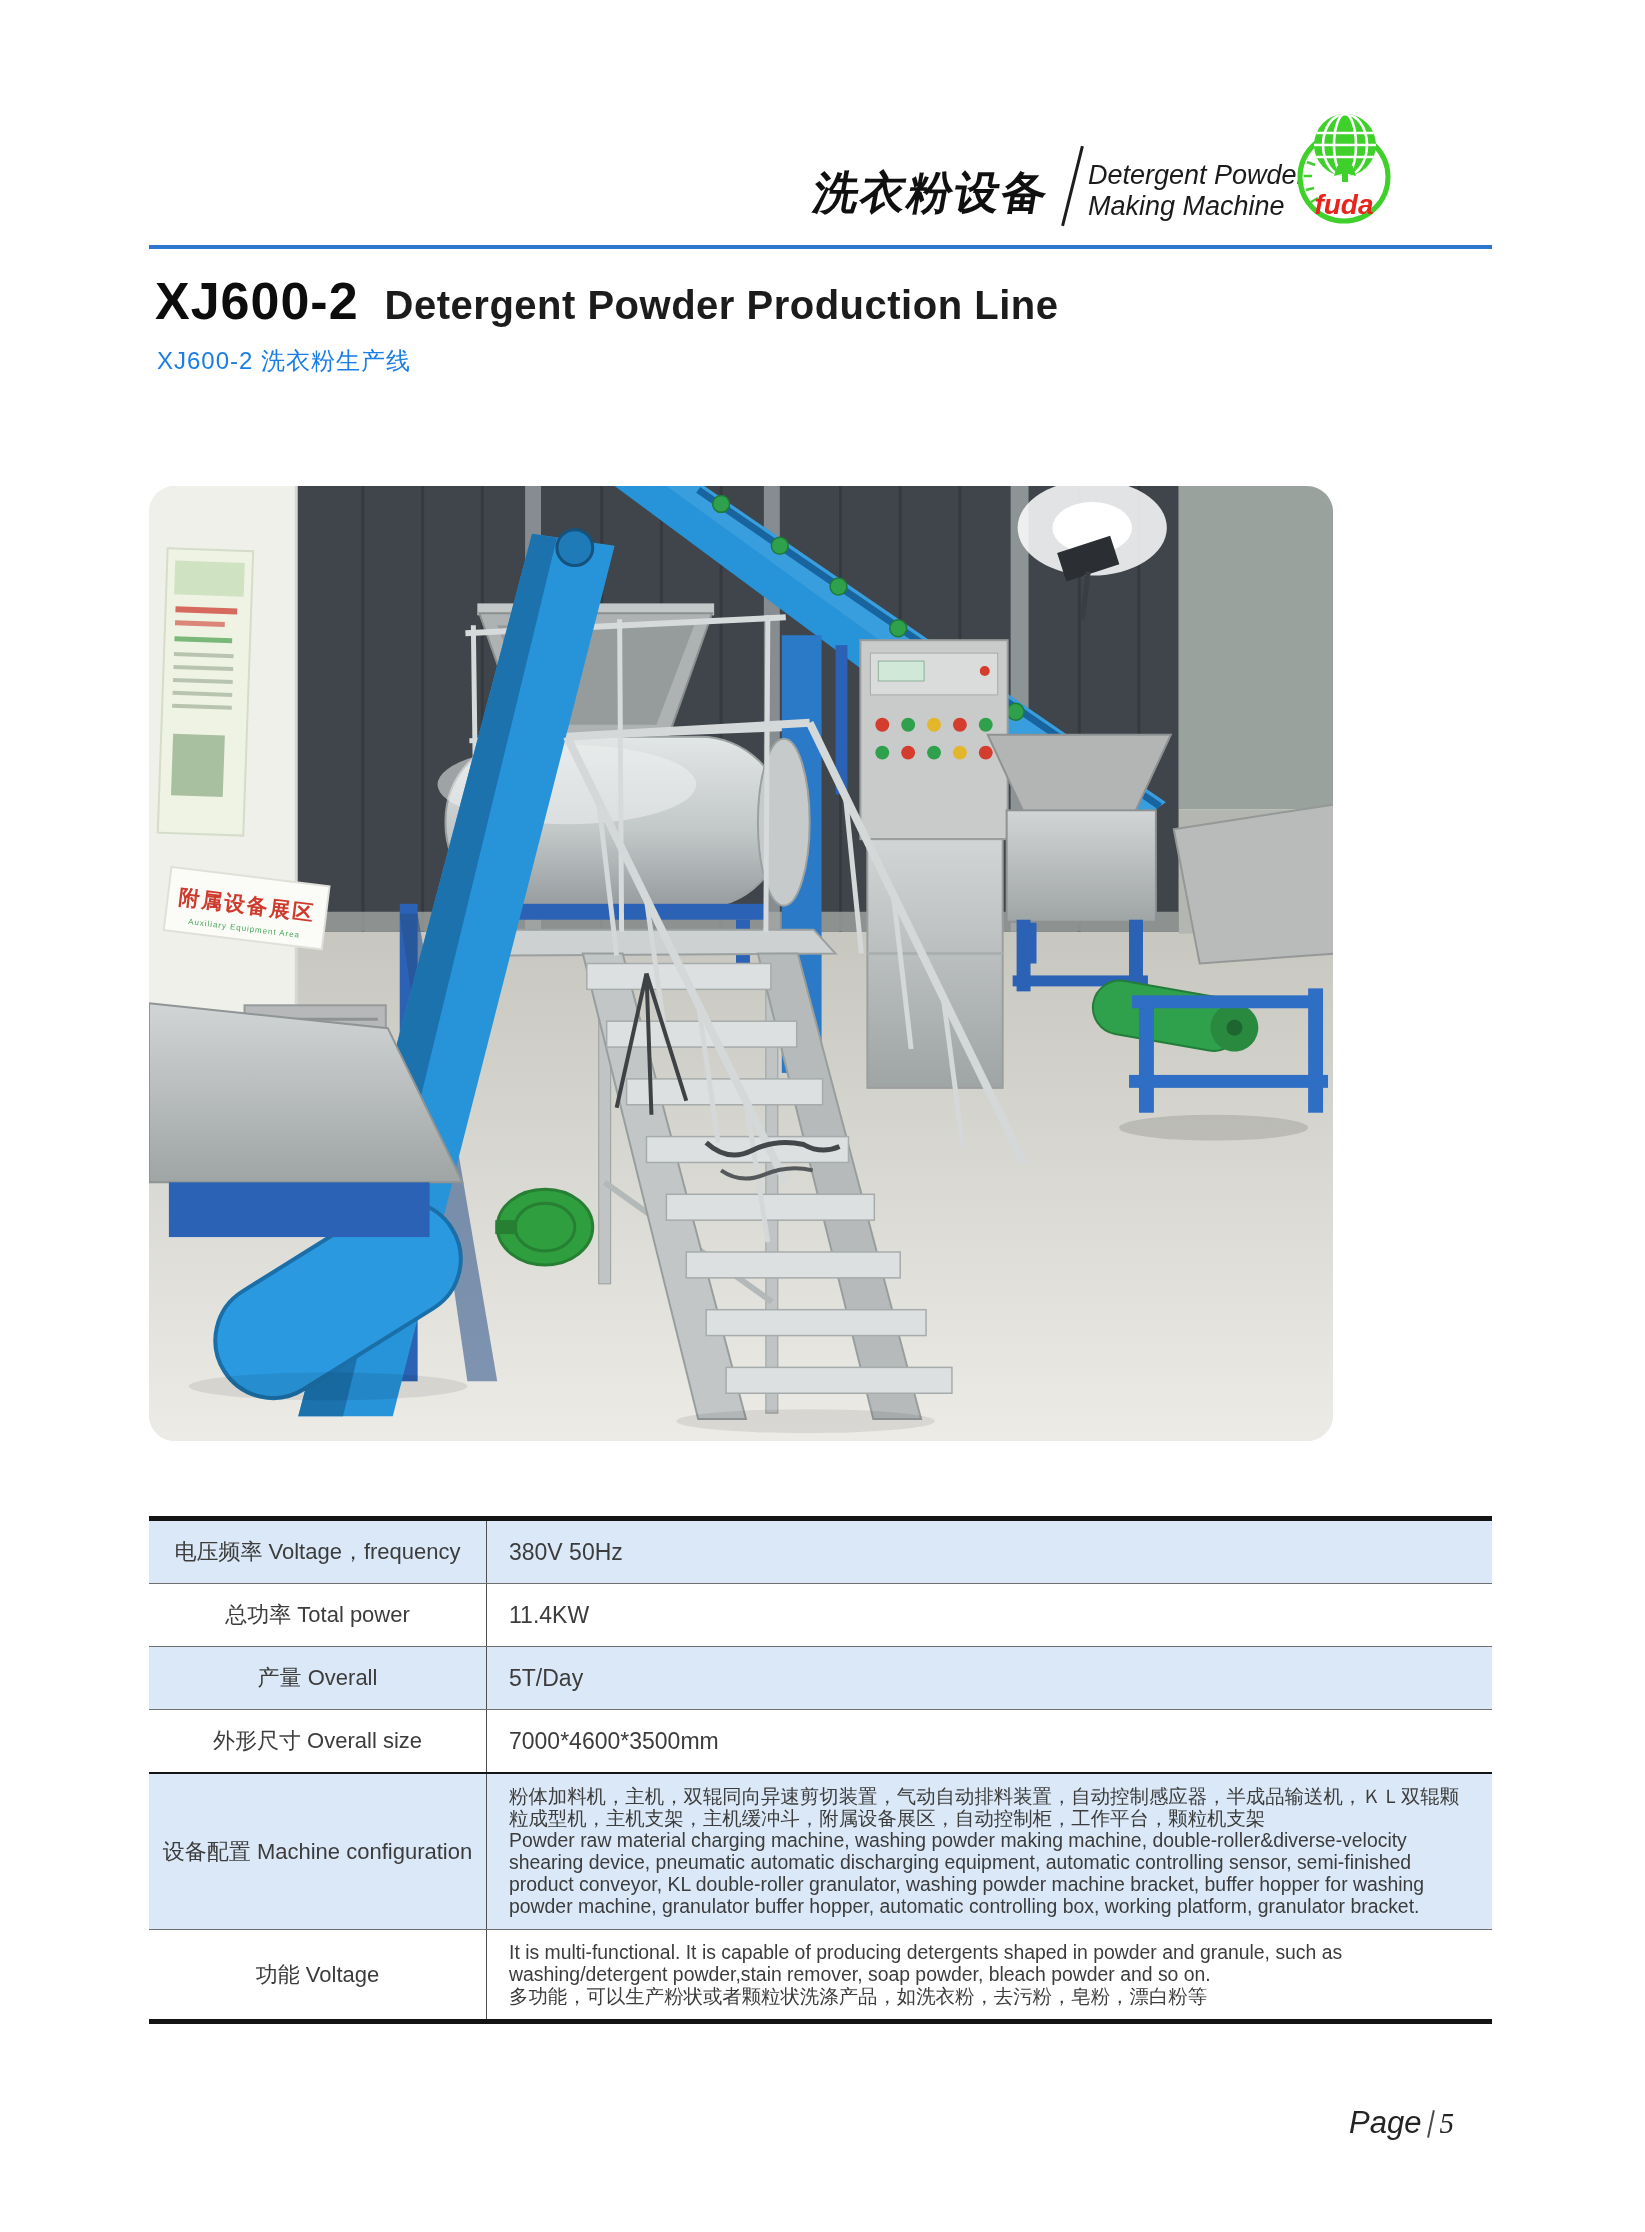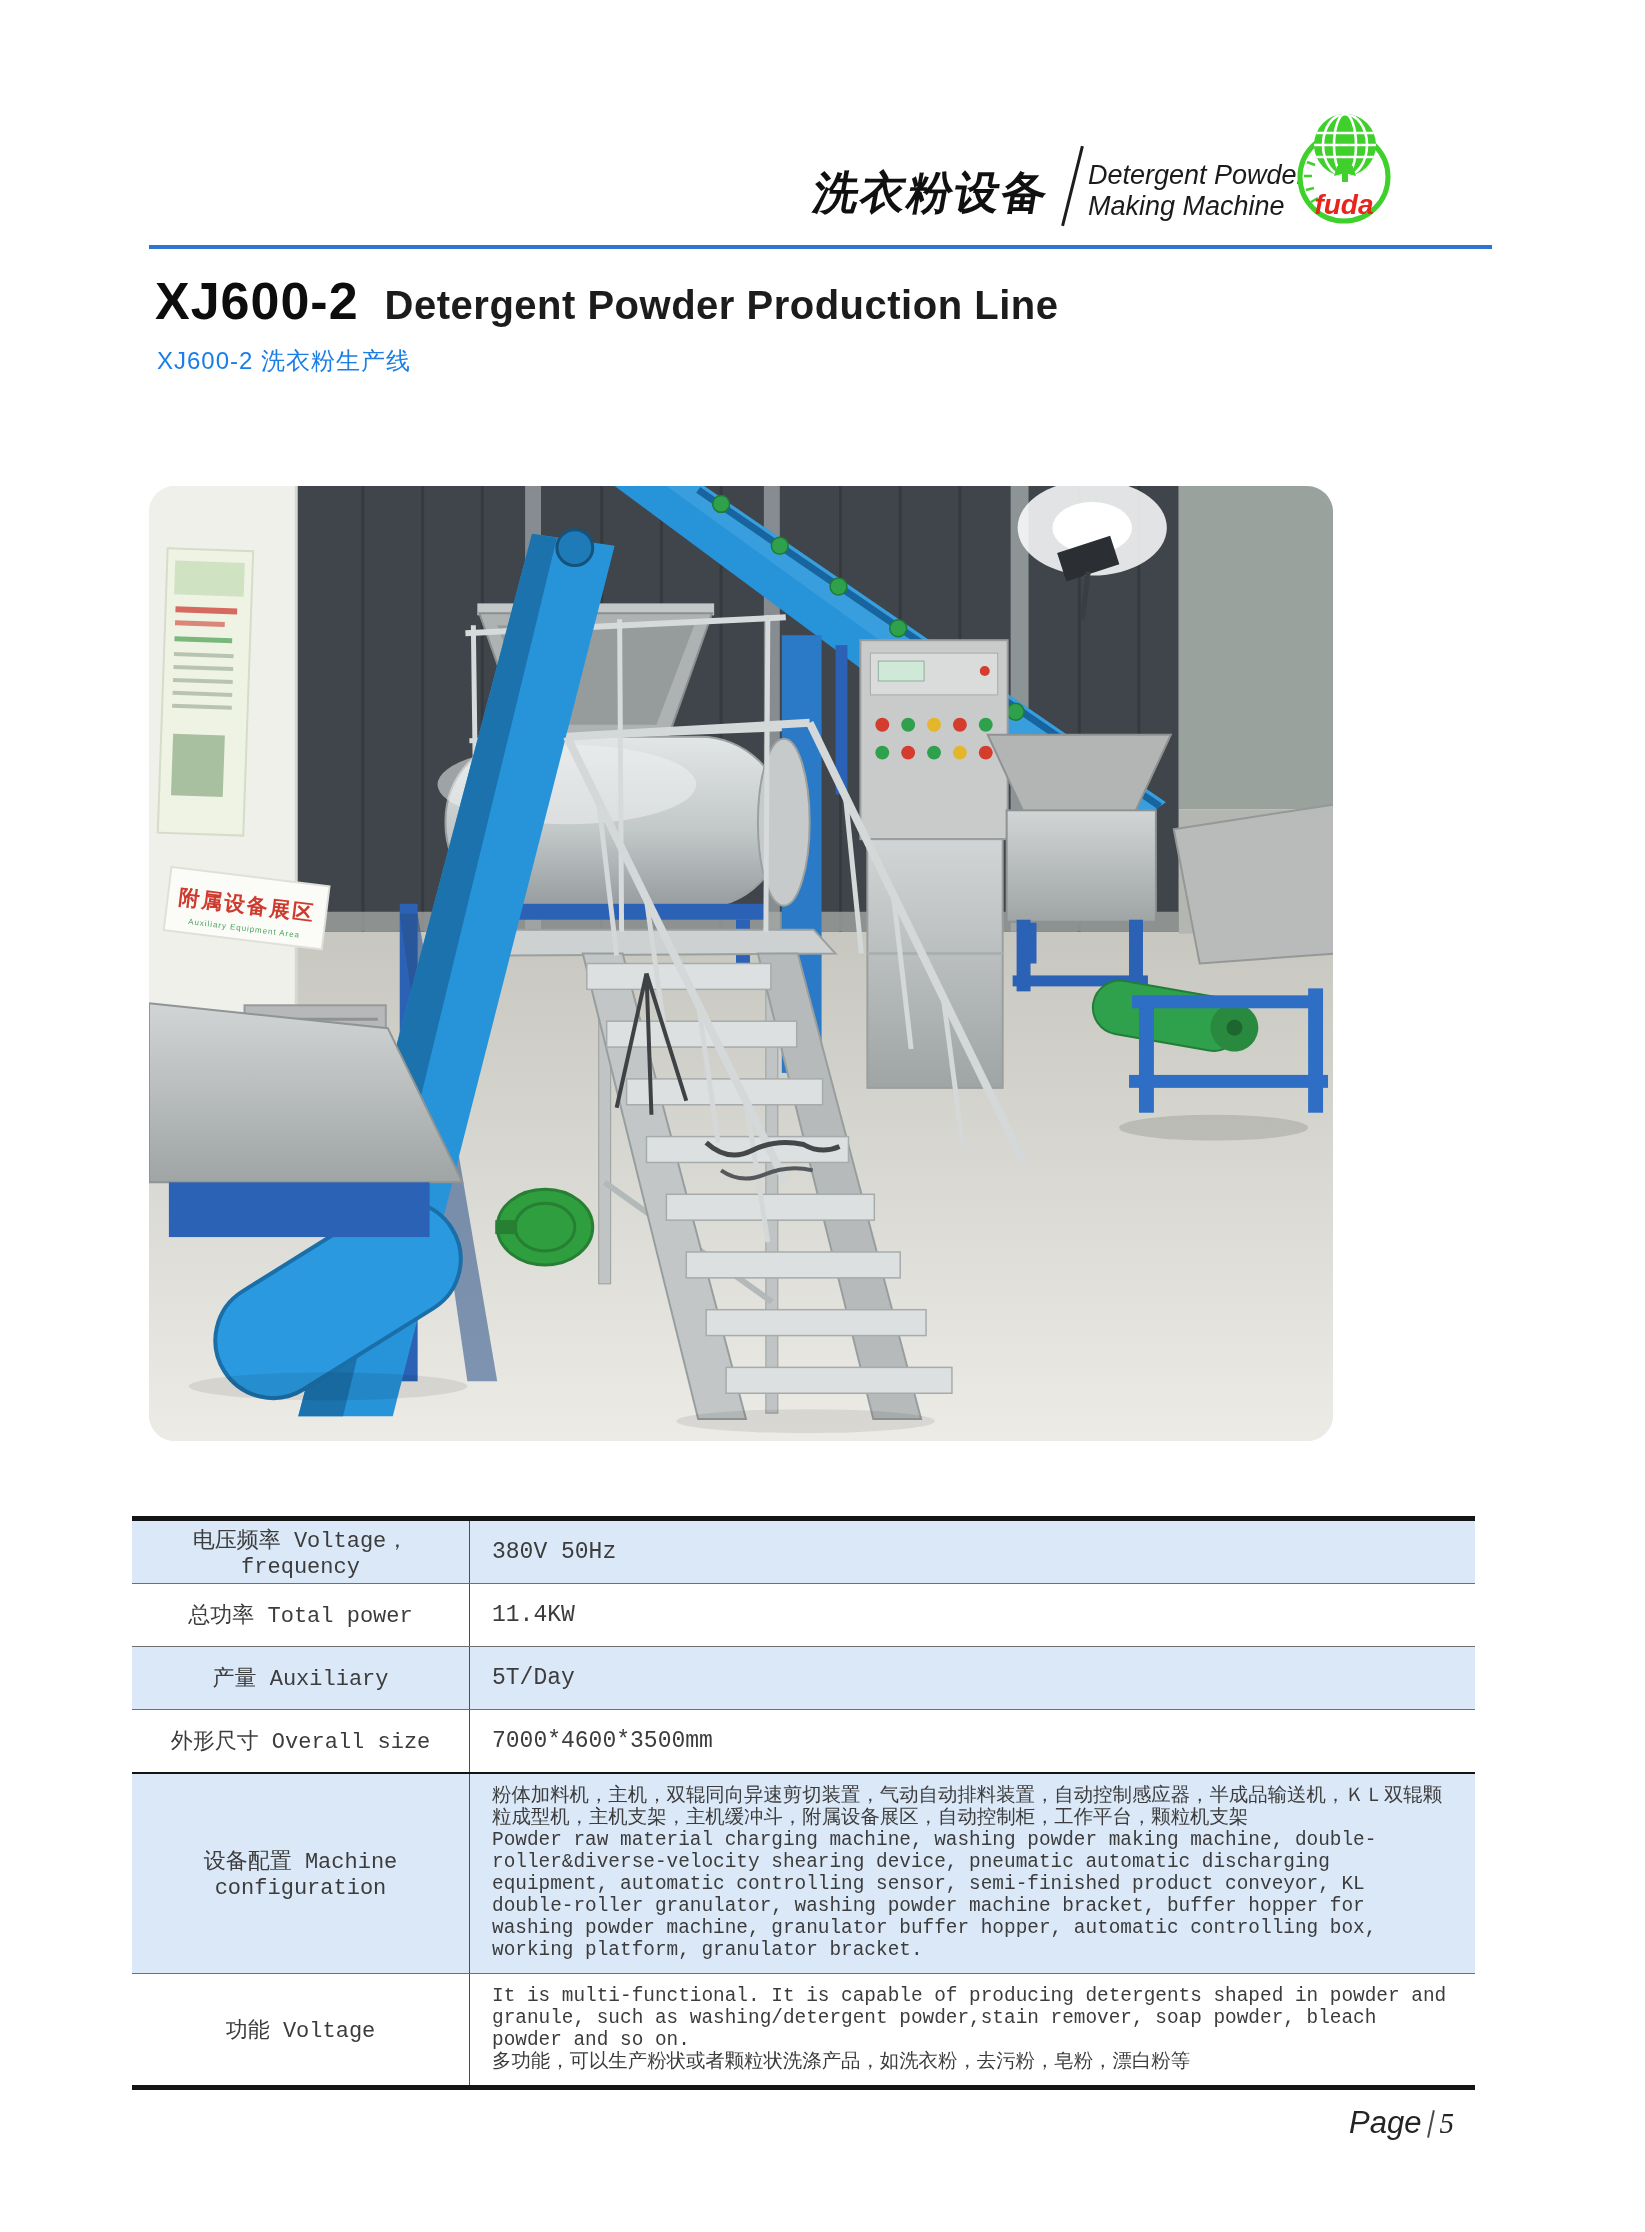--- a/index.html
+++ b/index.html
@@ -31,21 +31,21 @@
 
   
   .photo{position:absolute;top:486px;left:149px;width:1184px;height:955px;border-radius:26px;overflow:hidden;background:#e8e7e2;margin:0;}
   .photo svg{display:block;width:100%;height:100%;}
   .banner-cn{font-size:21px;font-weight:bold;fill:#cf3a2e;letter-spacing:2px;}
   .banner-en{font-size:8px;fill:#48a45c;letter-spacing:1px;}
   .c-belt{fill:var(--conveyor-blue);}
   .c-frame{fill:var(--frame-blue);}
 
   
-  .spec{position:absolute;top:1516px;left:132px;width:1343px;border-top:5px solid #141414;border-bottom:5px solid #141414;font-family:Liberation Mono, monospace;}
+  .spec{position:absolute;top:1516px;left:149px;width:1343px;border-top:5px solid #141414;border-bottom:5px solid #141414;}
   .srow{display:grid;grid-template-columns:338px 1fr;border-bottom:1px solid #6f6f6f;background:#fff;}
   .srow:last-child{border-bottom:none;}
   .srow.blue{background:var(--row-blue);}
   .srow.sep{border-top:2px solid #141414;margin-top:-1px;}
   .cell-label{display:flex;align-items:center;justify-content:center;text-align:center;font-size:22px;color:#3c3c3c;border-right:1px solid #4f4f4f;padding:0 10px;}
   .cell-value{font-size:23px;color:#3c3c3c;display:flex;align-items:center;padding:0 22px;min-height:62px;}
   .srow.para .cell-value{display:block;padding:11px 22px 12px 22px;font-size:19.4px;line-height:22px;min-height:0;}
   .srow.para .cell-value div{margin:0;}
 
   
@@ -333,21 +333,21 @@
   <div class="spec">
     <div class="srow blue">
       <div class="cell-label">电压频率 Voltage，frequency</div>
       <div class="cell-value">380V 50Hz</div>
     </div>
     <div class="srow">
       <div class="cell-label">总功率 Total power</div>
       <div class="cell-value">11.4KW</div>
     </div>
     <div class="srow blue">
-      <div class="cell-label">产量 Auxiliary</div>
+      <div class="cell-label">产量 Overall</div>
       <div class="cell-value">5T/Day</div>
     </div>
     <div class="srow">
       <div class="cell-label">外形尺寸 Overall size</div>
       <div class="cell-value">7000*4600*3500mm</div>
     </div>
     <div class="srow blue para sep">
       <div class="cell-label">设备配置 Machine configuration</div>
       <div class="cell-value">
         <div>粉体加料机，主机，双辊同向异速剪切装置，气动自动排料装置，自动控制感应器，半成品输送机，ＫＬ双辊颗粒成型机，主机支架，主机缓冲斗，附属设备展区，自动控制柜，工作平台，颗粒机支架</div>

